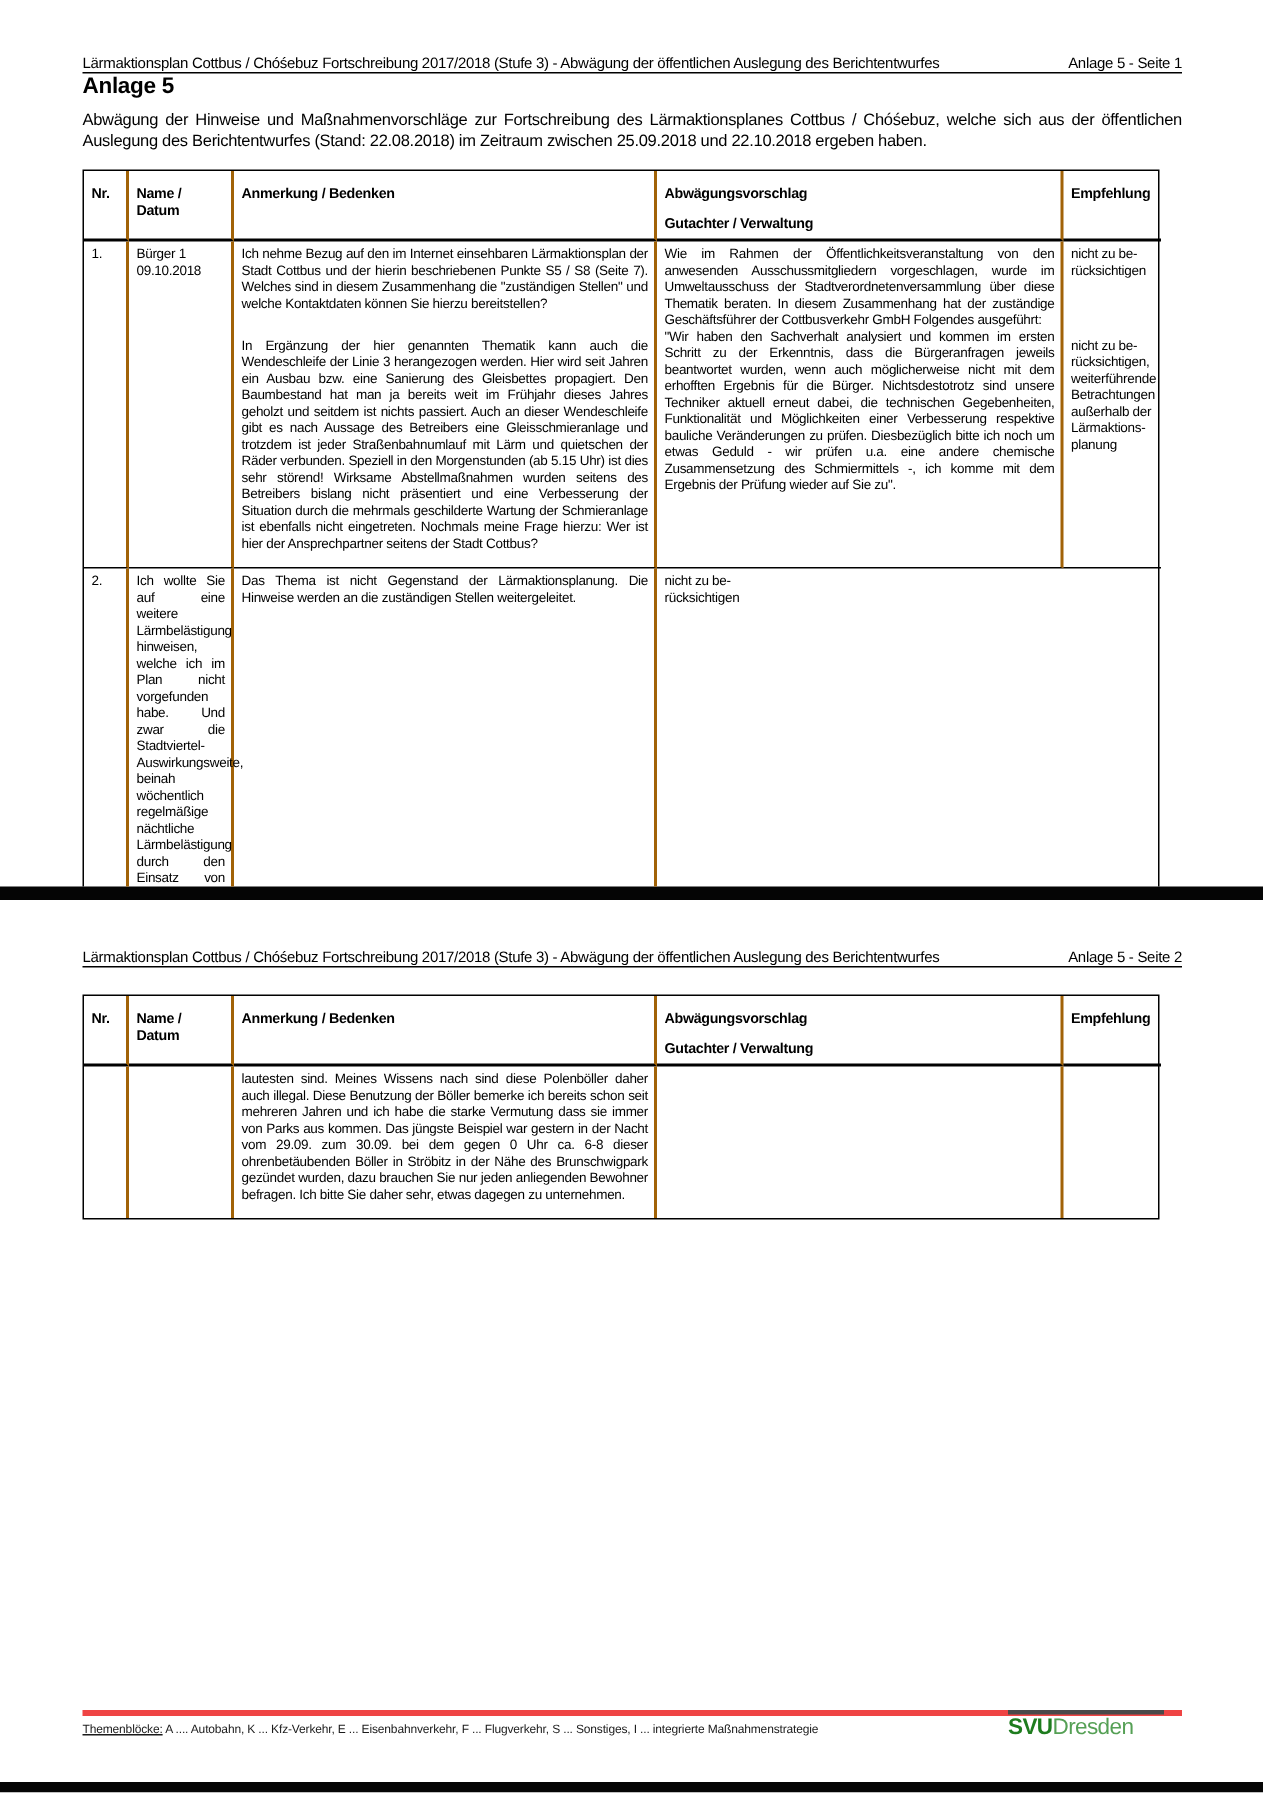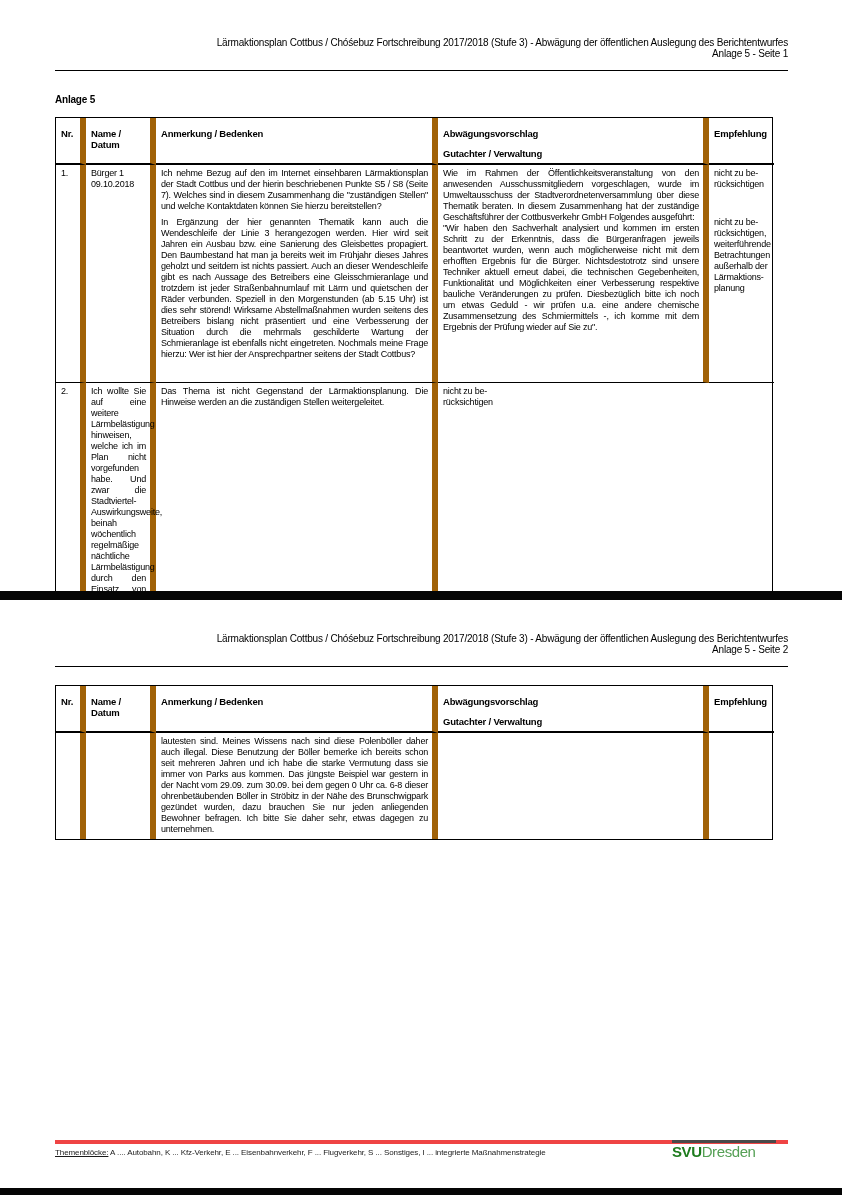--- a/index.html
+++ b/index.html
@@ -10,45 +10,45 @@
   }
   .page{position:relative;padding:0 54px 0 55px;box-sizing:border-box;overflow:hidden;}
   .page1{height:591px;padding-top:37px;}
   .page2{height:588px;padding-top:33px;}
   .band{width:842px;height:9px;background:#050505;}
   .band-bottom{position:absolute;left:0;bottom:0;width:842px;height:7px;background:#050505;}
 
   
   .pg-header{
     display:flex;justify-content:space-between;align-items:flex-end;
-    font-size:10px;letter-spacing:-0.2px;border-bottom:1px solid #000;padding-bottom:11px;flex-direction:column;
+    font-size:10px;letter-spacing:-0.2px;border-bottom:1px solid #000;padding-bottom:0;
   }
   .pg-header .right{white-space:nowrap;margin-left:20px;}
 
   
-  .title-row{margin-top:23px;font-size:10px;letter-spacing:-0.2px;display:flex;}
+  .title-row{font-size:15px;letter-spacing:-0.2px;display:flex;}
   .title-row .lbl{font-weight:bold;margin-right:24px;white-space:nowrap;}
   .intro{margin:7px 0 0 0;font-size:11px;line-height:14px;letter-spacing:-0.2px;text-align:justify;}
 
   
   .tbl{margin-top:12px;width:718px;border:1.4px solid #000;box-sizing:border-box;}
   .tr{display:grid;grid-template-columns:30px 70px 282px 271px 65px;}
-  .th,.td{border-right:6px solid #a16207;box-sizing:border-box;min-width:0;}
+  .th,.td{border-right:2px solid #a16207;box-sizing:border-box;min-width:0;}
   .th.last,.td.last{border-right:none;}
   .thead .th{
     border-bottom:2px solid #000;height:47px;padding:10px 4px 3px 5px;
     font-size:9.5px;font-weight:bold;letter-spacing:-0.2px;line-height:11px;
   }
   .th .th2{margin-top:9px;}
   .row .td{padding:3px 4px 4px 5px;font-size:9px;line-height:11px;letter-spacing:-0.2px;}
   .row .td{border-bottom:1px solid #000;}
   .row.last-row .td{border-bottom:none;}
   .td p{margin:0;text-align:justify;}
   .td p.noj{text-align:left;}
-  .td .blk1{min-height:44px;margin-bottom:5px;}
+  .td .blk1{min-height:44px;margin-bottom:17px;}
   .pre{white-space:pre-line;}
   .row1{min-height:218px;}
   .row2{min-height:101px;}
   .rowc{min-height:101px;}
 
   
   .footer{position:relative;border-top:4px solid #ef4444;padding-top:4px;margin-top:16px;width:733px;}
   .footer-text{font-size:8px;letter-spacing:-0.1px;color:#1a1a1a;}
   .footer-text .u{text-decoration:underline;}
   .logo{position:absolute;right:12px;top:-4px;width:104px;}
@@ -63,20 +63,21 @@
 <section class="page page1">
   <div class="pg-header">
     <span>Lärmaktionsplan Cottbus / Chóśebuz Fortschreibung 2017/2018 (Stufe 3) - Abwägung der öffentlichen Auslegung des Berichtentwurfes</span>
     <span class="right">Anlage 5 - Seite 1</span>
   </div>
 
   <div class="title-row">
     <span class="lbl">Anlage 5</span>
   </div>
 
+  <p class="intro">Abwägung der Hinweise und Maßnahmenvorschläge zur Fortschreibung des Lärmaktionsplanes Cottbus / Chóśebuz, welche sich aus der öffentlichen Auslegung des Berichtentwurfes (Stand: 22.08.2018) im Zeitraum zwischen 25.09.2018 und 22.10.2018 ergeben haben.</p>
 
   <div class="tbl">
     <div class="tr thead">
       <div class="th">Nr.</div>
       <div class="th">Name / Datum</div>
       <div class="th">Anmerkung / Bedenken</div>
       <div class="th">
         <div>Abwägungsvorschlag</div>
         <div class="th2">Gutachter / Verwaltung</div>
       </div>

